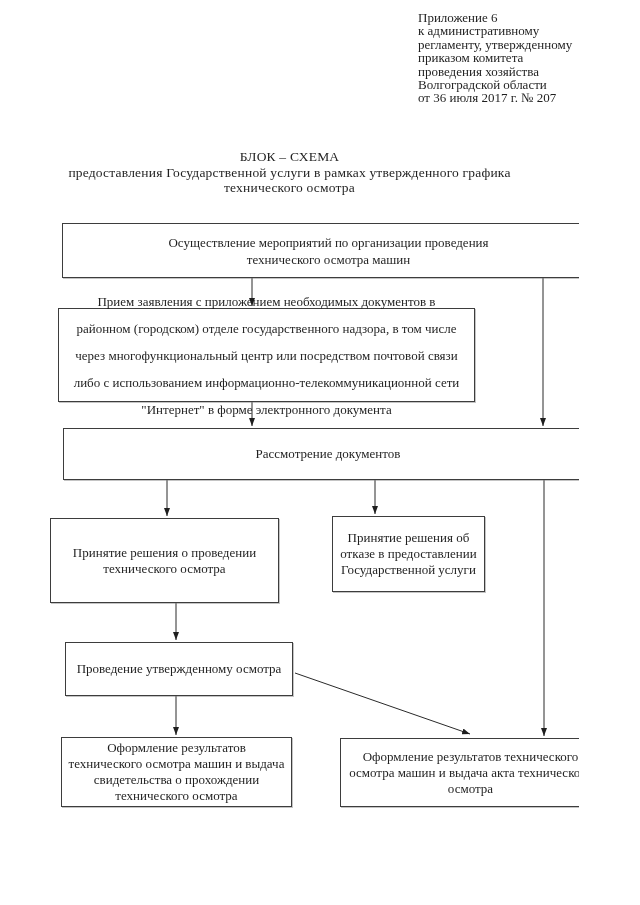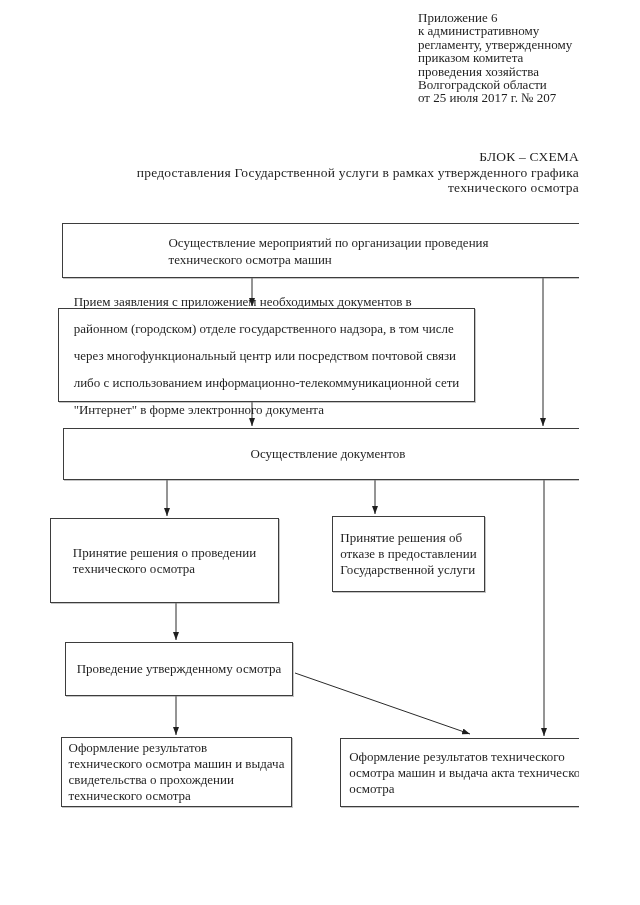--- a/index.html
+++ b/index.html
@@ -21,41 +21,41 @@
     font-size: 13px;
     line-height: 13.4px;
     text-align: left;
     white-space: nowrap;
   }
   .title-block {
     position: absolute;
     left: 0;
     top: 149px;
     width: 100%;
-    text-align: right;
+    text-align: center;
     font-size: 13.5px;
     line-height: 15.5px;
     letter-spacing: 0.2px;
   }
   .arrows {
     position: absolute;
     left: 0; top: 0;
     width: 640px; height: 905px;
     pointer-events: none;
   }
   .node {
     position: absolute;
     box-sizing: border-box;
     border: 1px solid #3d3d3d;
     box-shadow: 1px 1px 0 rgba(125,125,125,0.45);
     background: #ffffff;
     display: flex;
     align-items: center;
     justify-content: center;
-    text-align: left;
+    text-align: center;
     white-space: pre-line;
     font-size: 13px;
     line-height: 16px;
     padding: 2px 5px;
   }
   .node.organize    { left: 62px;  top: 223px; width: 533px; height: 55px; line-height: 17px; }
   .node.intake      { left: 58px;  top: 308px; width: 417px; height: 94px; line-height: 27px; }
   .node.review      { left: 63px;  top: 428px; width: 530px; height: 52px; }
   .node.approve     { left: 50px;  top: 518px; width: 229px; height: 85px; }
   .node.refuse      { left: 332px; top: 516px; width: 153px; height: 76px; }
@@ -68,21 +68,21 @@
 
 <div class="page">
 
   <div class="annex">
     <div>Приложение 6</div>
     <div>к административному</div>
     <div>регламенту, утвержденному</div>
     <div>приказом комитета</div>
     <div>проведения хозяйства</div>
     <div>Волгоградской области</div>
-    <div>от 25 июля 2017 г. № 207</div>
+    <div>от 36 июля 2017 г. № 207</div>
   </div>
 
   <div class="title-block">
     <div>БЛОК – СХЕМА</div>
     <div>предоставления Государственной услуги в рамках утвержденного графика</div>
     <div>технического осмотра</div>
   </div>
 
   <svg class="arrows" viewBox="0 0 640 905" xmlns="http://www.w3.org/2000/svg">
     <defs>
@@ -101,21 +101,21 @@
     <line x1="295" y1="673" x2="470" y2="734" stroke="#2a2a2a" stroke-width="1" marker-end="url(#ah)"></line>
   </svg>
 
   <div class="node organize">Осуществление мероприятий по организации проведения
 технического осмотра машин</div>
   <div class="node intake">Прием заявления с приложением необходимых документов в
 районном (городском) отделе государственного надзора, в том числе
 через многофункциональный центр или посредством почтовой связи
 либо с использованием информационно-телекоммуникационной сети
 "Интернет" в форме электронного документа</div>
-  <div class="node review">Осуществление документов</div>
+  <div class="node review">Рассмотрение документов</div>
   <div class="node approve">Принятие решения о проведении
 технического осмотра</div>
   <div class="node refuse">Принятие решения об
 отказе в предоставлении
 Государственной услуги</div>
   <div class="node inspect">Проведение утвержденному осмотра</div>
   <div class="node certificate">Оформление результатов
 технического осмотра машин и выдача
 свидетельства о прохождении
 технического осмотра</div>

